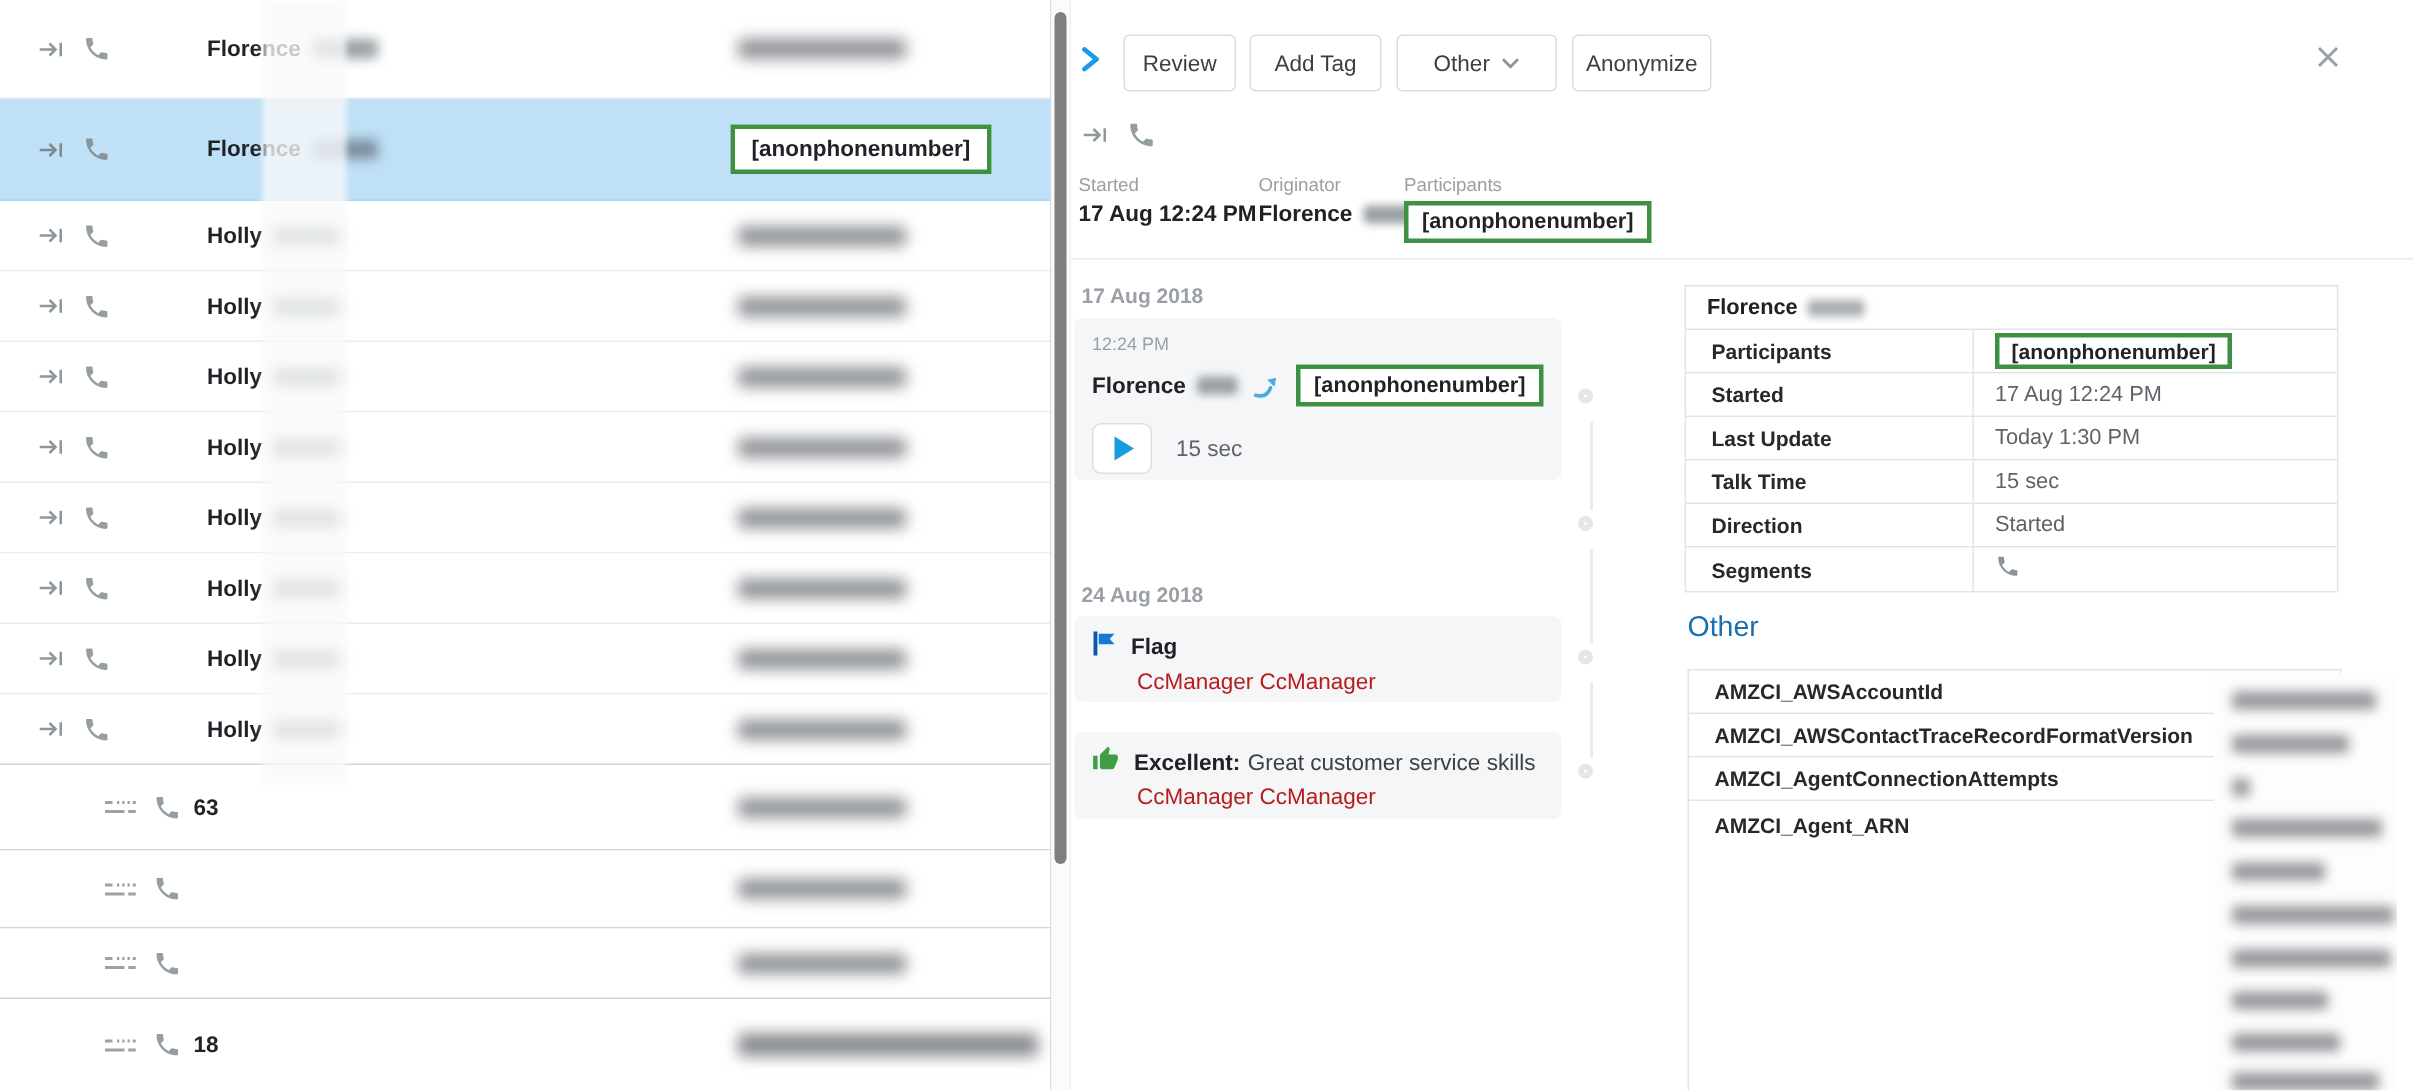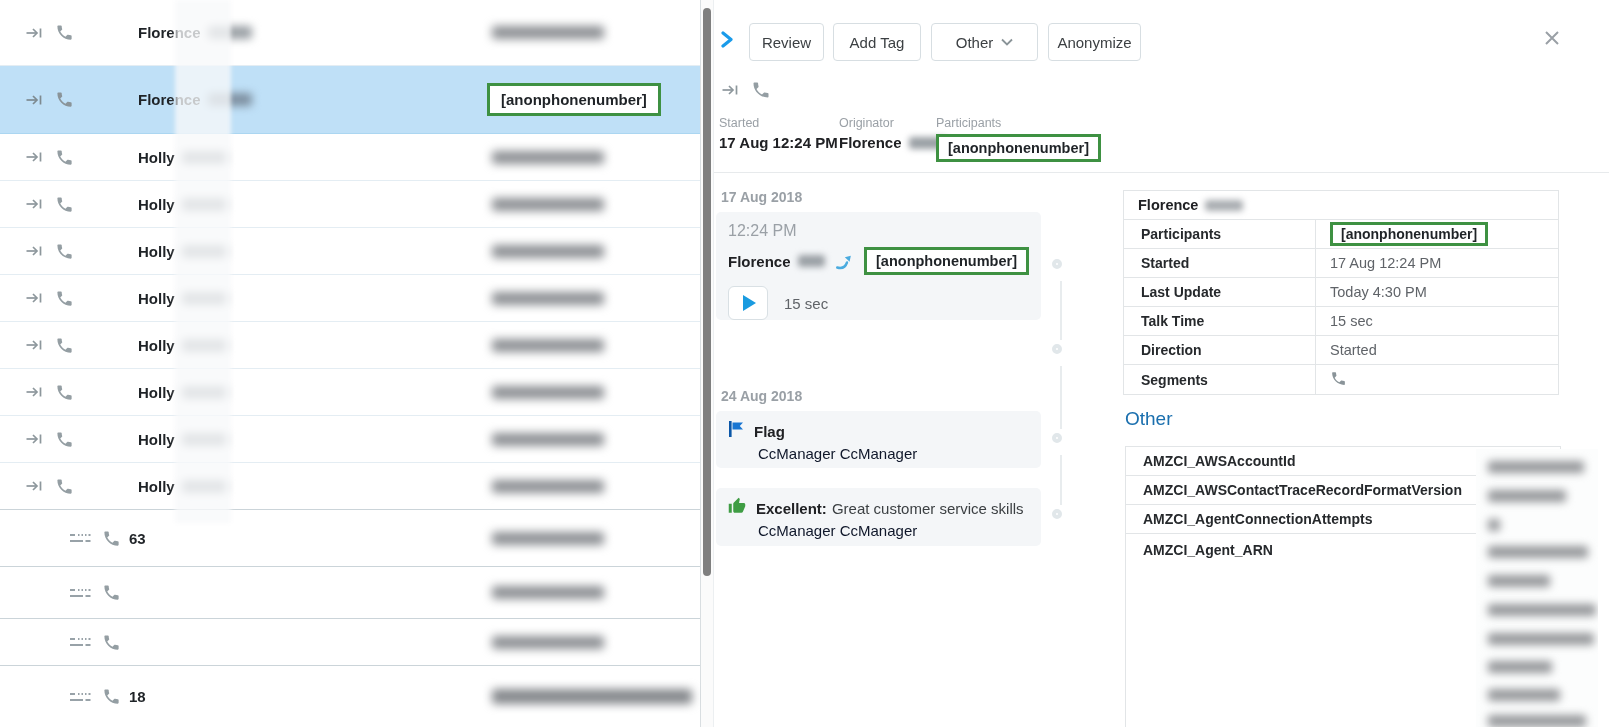--- a/index.html
+++ b/index.html
@@ -42,38 +42,38 @@
   .mstack { position:absolute; top:116px; }
   .mlabel { font-size:12.5px; color:#9aa0a6; margin-bottom:4px; }
   .mvalue { font-size:15px; font-weight:700; color:#202124; display:flex; align-items:center; }
   .gbox2 { display:inline-block; background:#fff; border:3px solid #3e9142; font-weight:700;
            font-size:14.5px; color:#1f2327; padding:3px 9px; white-space:nowrap; }
   .divider { position:absolute; left:0; top:172px; width:896px; height:1px; background:#e7eaec; }
 
   .tl-date { position:absolute; left:7px; font-size:14px; font-weight:700; color:#9aa0a6; }
   .card { position:absolute; left:2px; width:325px; background:#f4f6f8; border-radius:5px; }
   .c1 { top:212px; height:108px; padding:10px 12px; }
-  .c1 .time { font-size:16px; color:#9aa0a6; }
+  .c1 .time { font-size:12px; color:#9aa0a6; }
   .c1 .namerow { margin-top:7px; display:flex; align-items:center; }
   .c1 .nmb { font-weight:700; font-size:15px; color:#202124; }
   .c1 .cb-ic { margin-left:9px; display:inline-flex; }
   .c1 .gbox2 { margin-left:9px; }
   .c1 .playrow { margin-top:11px; display:flex; align-items:center; }
   .playbtn { width:40px; height:34px; background:#fff; border:1px solid #d9e0e4; border-radius:6px;
              display:flex; align-items:center; justify-content:center; cursor:pointer; }
   .tri { width:0; height:0; border-left:13px solid #1a9be0; border-top:8px solid transparent; border-bottom:8px solid transparent; margin-left:3px; }
   .dur { margin-left:16px; font-size:15px; color:#5f6368; }
   .c2 { top:333px; height:42px; display:flex; align-items:center; padding-left:10px; }
   .c2 .lbl { margin-left:9px; font-weight:700; font-size:15px; color:#202124; }
   .c3 { top:411px; height:57px; padding:9px 12px; }
   .c4 { top:488px; height:58px; padding:9px 12px; }
   .crow { display:flex; align-items:center; }
   .crow .t { margin-left:10px; font-weight:700; font-size:15px; color:#202124; }
   .crow .t2 { margin-left:5px; font-size:15px; color:#3c4043; }
-  .csub { margin-left:30px; margin-top:3px; font-size:15px; color:#0f172a; }
+  .csub { margin-left:30px; margin-top:3px; font-size:15px; color:#b91c1c; }
 
   .dot { position:absolute; width:10px; height:10px; border:4px solid #e1e7ea; border-radius:50%; background:#fff; left:338px; }
   .vline { position:absolute; left:346px; width:2px; background:#e8ecee; }
 
   .dtable { position:absolute; left:409px; top:190px; width:436px; border:1px solid #e2e5e7; background:#fff; }
   .drow { display:flex; height:29px; border-bottom:1px solid #e2e5e7; align-items:stretch; }
   .drow:last-child { border-bottom:none; }
   .dlabel { width:192px; border-right:1px solid #e2e5e7; padding-left:17px; font-weight:700;
             font-size:14px; color:#26292c; display:flex; align-items:center; }
   .dvalue { padding-left:14px; font-size:14.5px; color:#5f6368; display:flex; align-items:center; flex:1; }
@@ -472,21 +472,21 @@
         <div class="dvalue">
             <span class="gbox2" style="font-size:14px;padding:1px 8px">[anonphonenumber]</span>
           </div>
       </div>
       <div class="drow">
         <div class="dlabel">Started</div>
         <div class="dvalue">17 Aug 12:24 PM</div>
       </div>
       <div class="drow">
         <div class="dlabel">Last Update</div>
-        <div class="dvalue">Today 4:30 PM</div>
+        <div class="dvalue">Today 1:30 PM</div>
       </div>
       <div class="drow">
         <div class="dlabel">Talk Time</div>
         <div class="dvalue">15 sec</div>
       </div>
       <div class="drow">
         <div class="dlabel">Direction</div>
         <div class="dvalue">Started</div>
       </div>
       <div class="drow">

